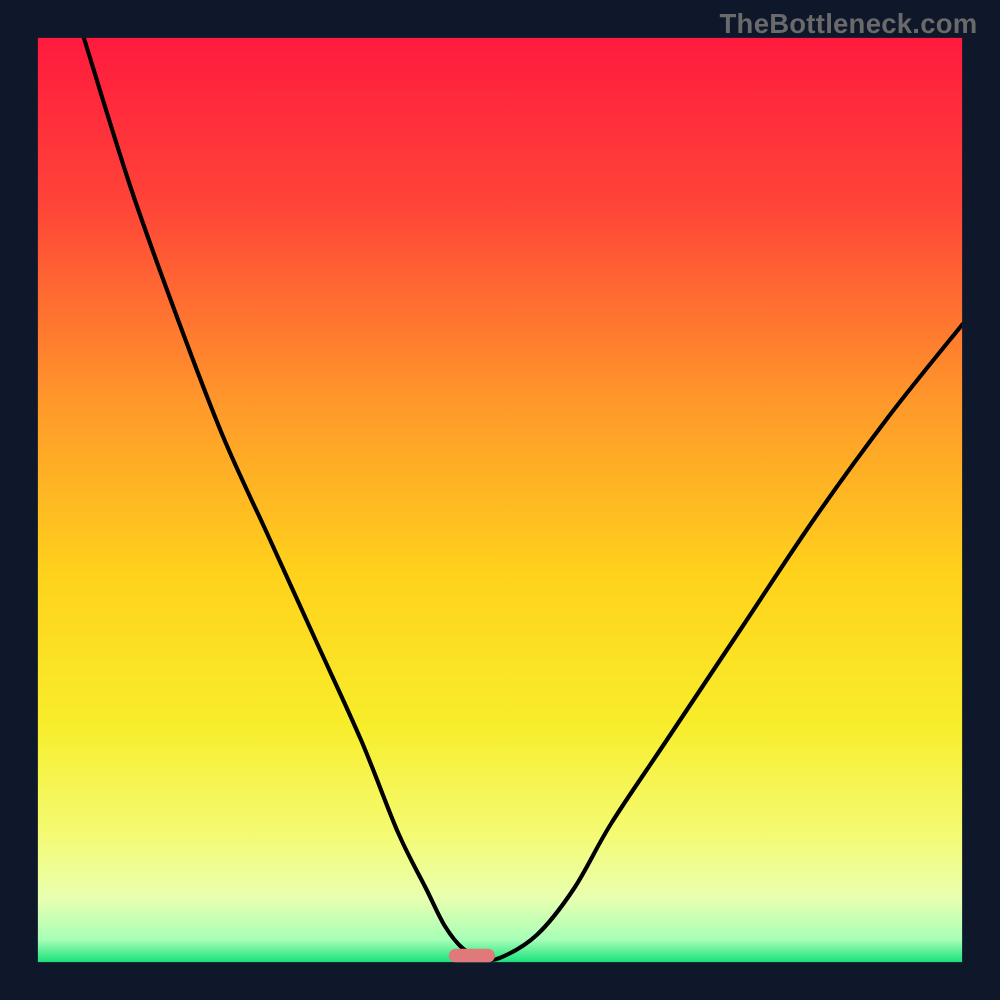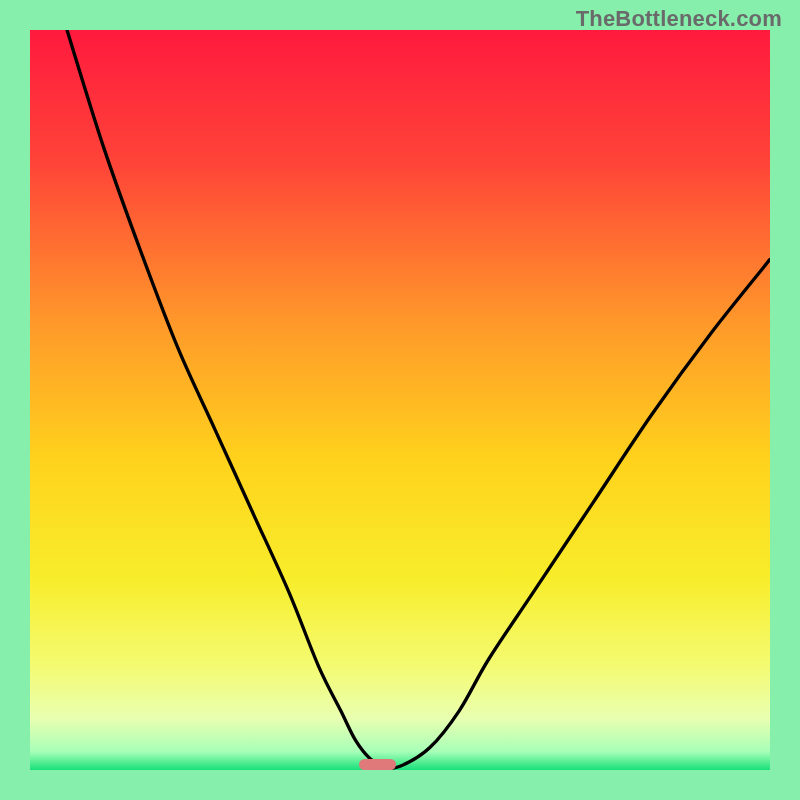--- a/index.html
+++ b/index.html
@@ -1,21 +1,21 @@
 <!DOCTYPE html>
 <html><head>
 <meta charset="utf-8">
 <style>
   * { margin: 0; padding: 0; box-sizing: border-box; }
   html, body { width: 800px; height: 800px; overflow: hidden; background: #000; }
   .frame {
     position: relative;
     width: 800px;
     height: 800px;
-    background: #86efac;
+    background: #0f172a;
   }
   .watermark {
     position: absolute;
     top: 6px;
     right: 18px;
     font-family: Arial, Helvetica, sans-serif;
     font-size: 22px;
     font-weight: bold;
     color: #6a6a6a;
     z-index: 5;

